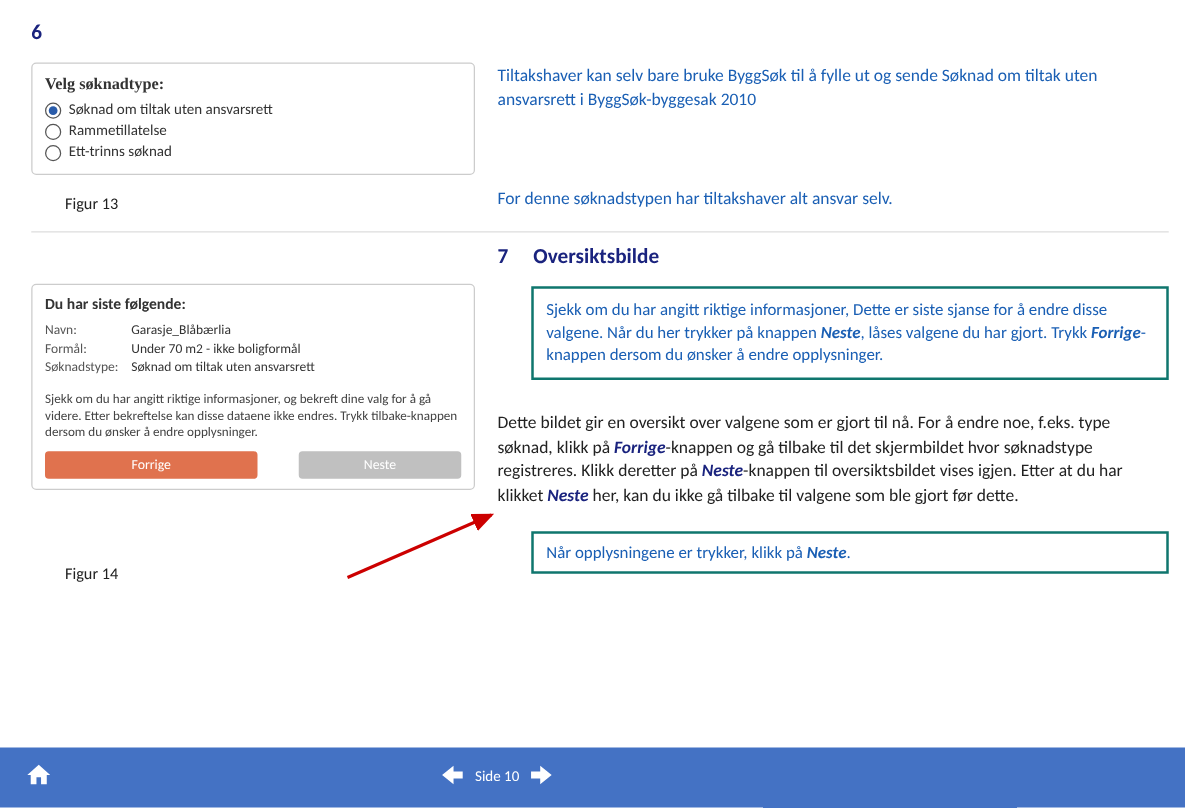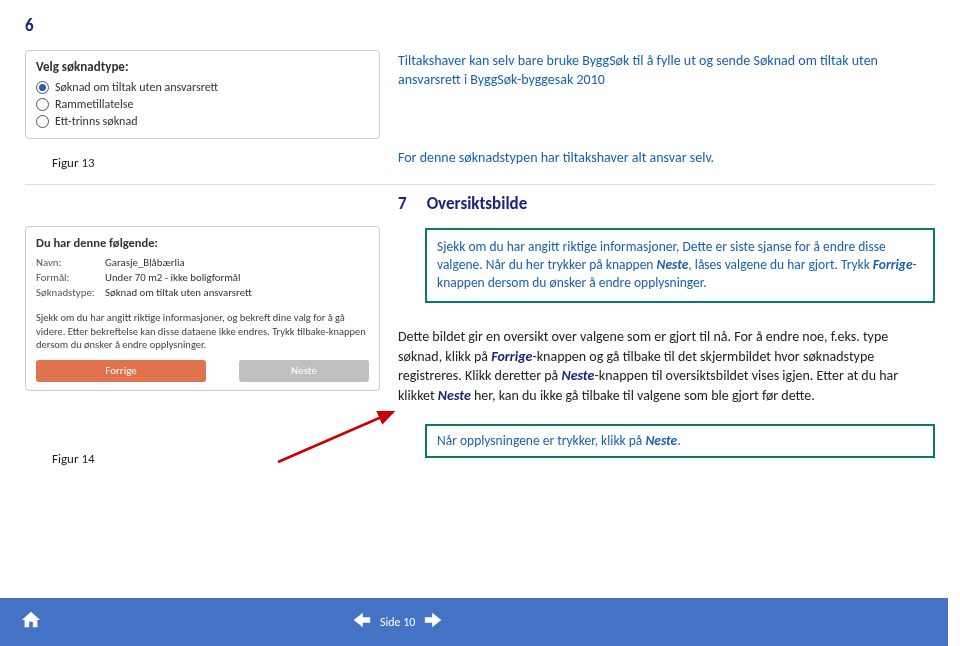--- a/index.html
+++ b/index.html
@@ -23,21 +23,21 @@
   .text-col { flex: 1; padding-top: 2px; }
 
   
   .radio-panel {
     border: 1px solid #ccc;
     border-radius: 4px;
     background: #fff;
     padding: 8px 10px 10px 10px;
     font-size: 13px;
   }
-  .radio-panel h4 { font-size: 13px; font-weight: bold; margin-bottom: 6px; }
+  .radio-panel h4 { font-size: 13px; font-weight: bold; margin-bottom: 6px; font-family: Liberation Serif, serif; }
   .radio-item { display: flex; align-items: center; gap: 6px; margin-top: 3px; font-size: 12px; }
   .radio-outer {
     width: 13px; height: 13px; border-radius: 50%;
     border: 1px solid #555; display: flex; align-items: center; justify-content: center;
     background: #fff;
   }
   .radio-inner { width: 7px; height: 7px; border-radius: 50%; background: #2a5caa; }
 
   .fig-caption { font-size: 13px; color: #222; margin-top: 8px; margin-left: 27px; }
 
@@ -149,21 +149,21 @@
   <div class="sec7-wrap">
     <div class="section-row" style="margin-left:373px;">
       <span class="section-num">7</span>
       <span class="section-title">Oversiktsbilde</span>
     </div>
 
     <div class="sec7-body">
 
       <div class="fig14-col">
         <div class="overview-panel">
-          <div class="ov-title">Du har denne følgende:</div>
+          <div class="ov-title">Du har siste følgende:</div>
           <div class="ov-row">
             <div class="ov-key">Navn:</div>
             <div class="ov-val">Garasje_Blåbærlia</div>
           </div>
           <div class="ov-row">
             <div class="ov-key">Formål:</div>
             <div class="ov-val">Under 70 m2 - ikke boligformål</div>
           </div>
           <div class="ov-row">
             <div class="ov-key">Søknadstype:</div>

